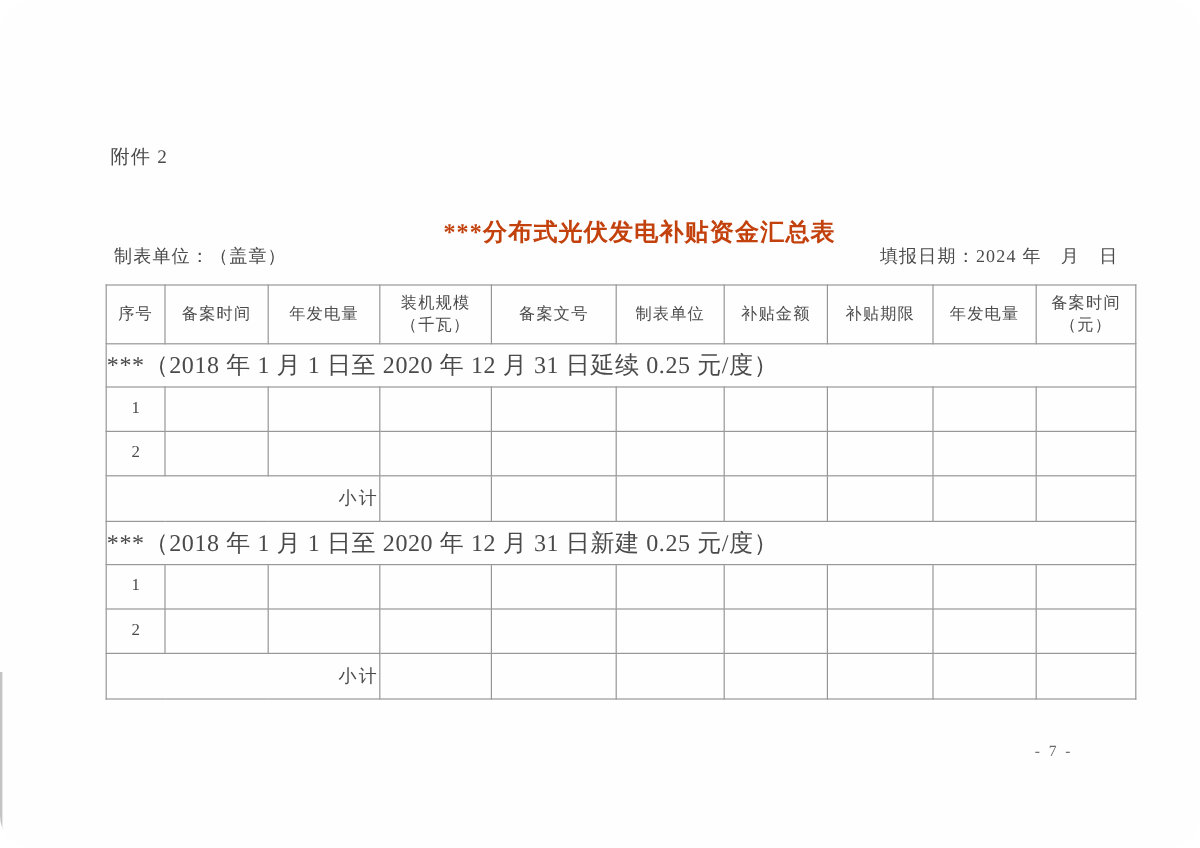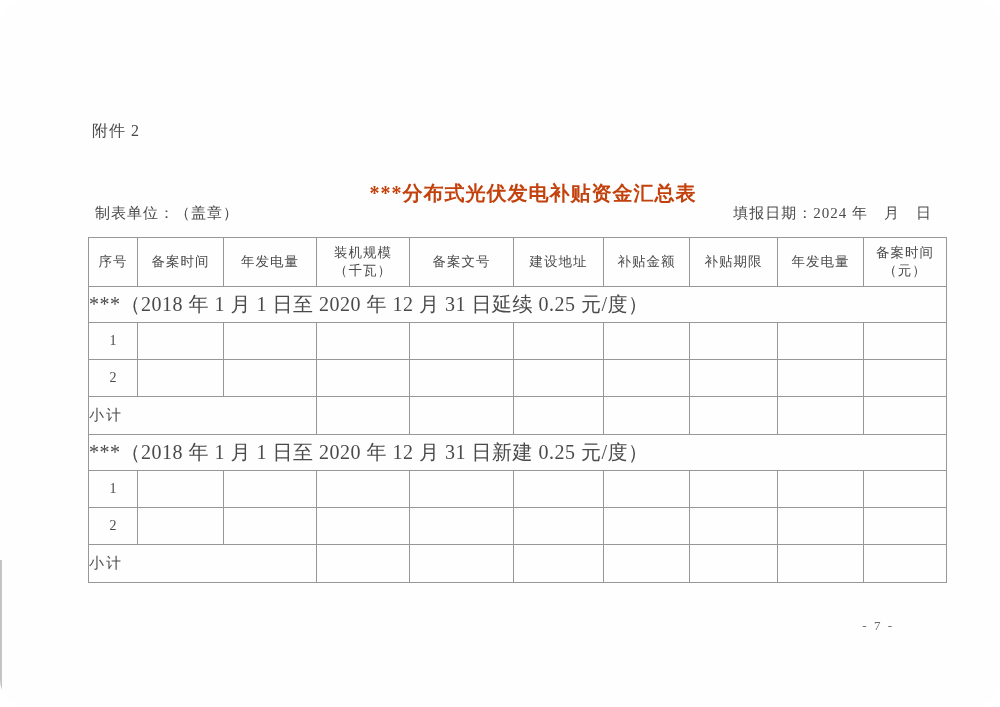--- a/index.html
+++ b/index.html
@@ -89,21 +89,21 @@
     letter-spacing: 0.5px;
     white-space: nowrap;
   }
   td.seqcell {
     font-size: 14px;
     text-align: center;
     vertical-align: middle;
   }
   td.subtotalcell {
     font-size: 15px;
-    text-align: left;
+    text-align: right;
     vertical-align: middle;
     letter-spacing: 2px;
   }
   .pageno {
     position: absolute;
     top: 618px;
     right: 106px;
     font-size: 13px;
     color: #6a6a6a;
     letter-spacing: 2px;
@@ -140,21 +140,21 @@
     </colgroup>
 
     <tbody>
         <tr class="head">
       <th class="colhead">序号</th>
       <th class="colhead">备案时间</th>
       <th class="colhead">年发电量</th>
       <th class="colhead">装机规模
 （千瓦）</th>
       <th class="colhead">备案文号</th>
-      <th class="colhead">建设地址</th>
+      <th class="colhead">制表单位</th>
       <th class="colhead">补贴金额</th>
       <th class="colhead">补贴期限</th>
       <th class="colhead">年发电量</th>
       <th class="colhead">备案时间
 （元）</th>
     </tr>
 
     <tr class="sectionrow">
       <td class="sectioncell" colspan="10">***（2018 年 1 月 1 日至 2020 年 12 月 31 日延续 0.25 元/度）</td>
     </tr>

